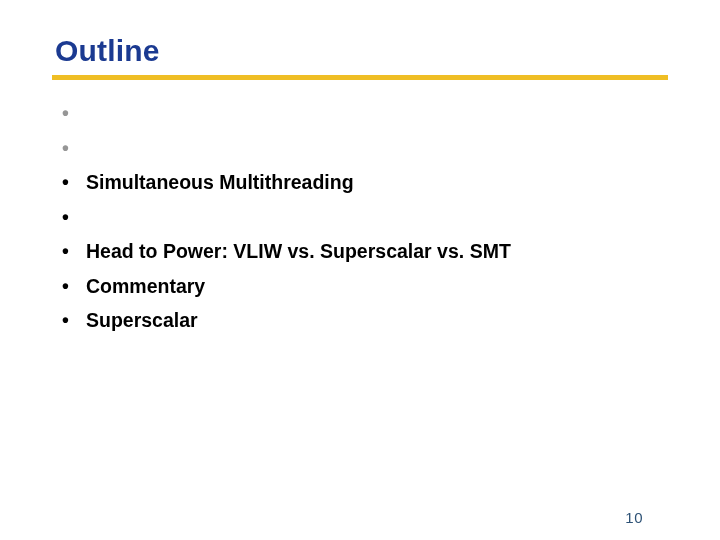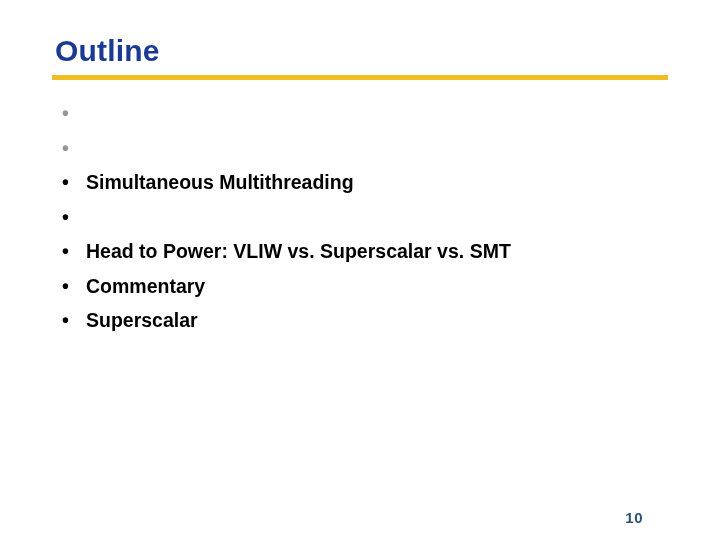--- a/index.html
+++ b/index.html
@@ -72,21 +72,21 @@
   .bullet-row.dim .bullet-marker {
     color: #969696;
   }
 
   
   #page-number {
     position: absolute;
     right: 52px;
     bottom: 14px;
     font-size: 15px;
-    font-weight: bold;
+    font-weight: normal;
     color: #2e5276;
     letter-spacing: 0.5px;
   }
 </style>
 </head>
 <body>
 
 <div id="slide">
 
   <div id="slide-title">Outline</div>

